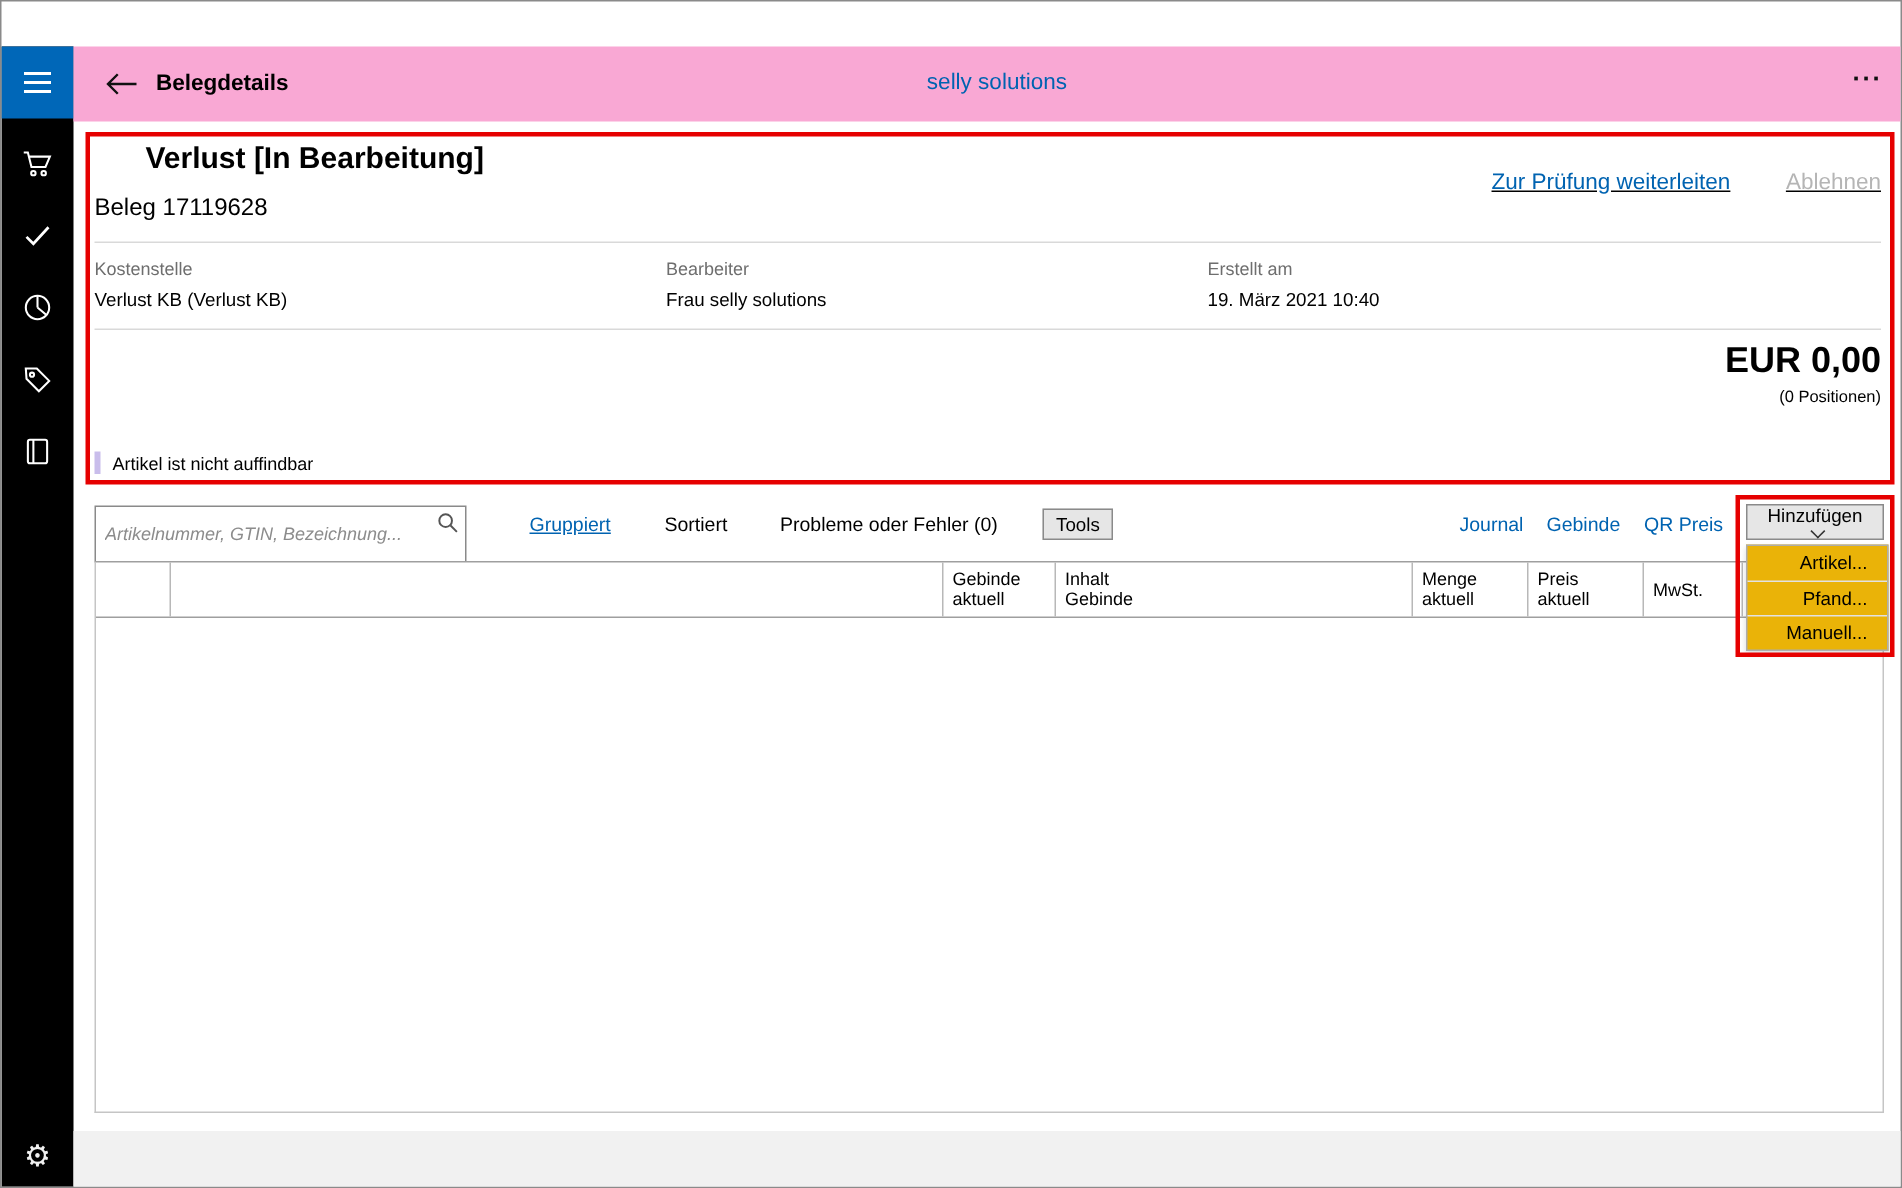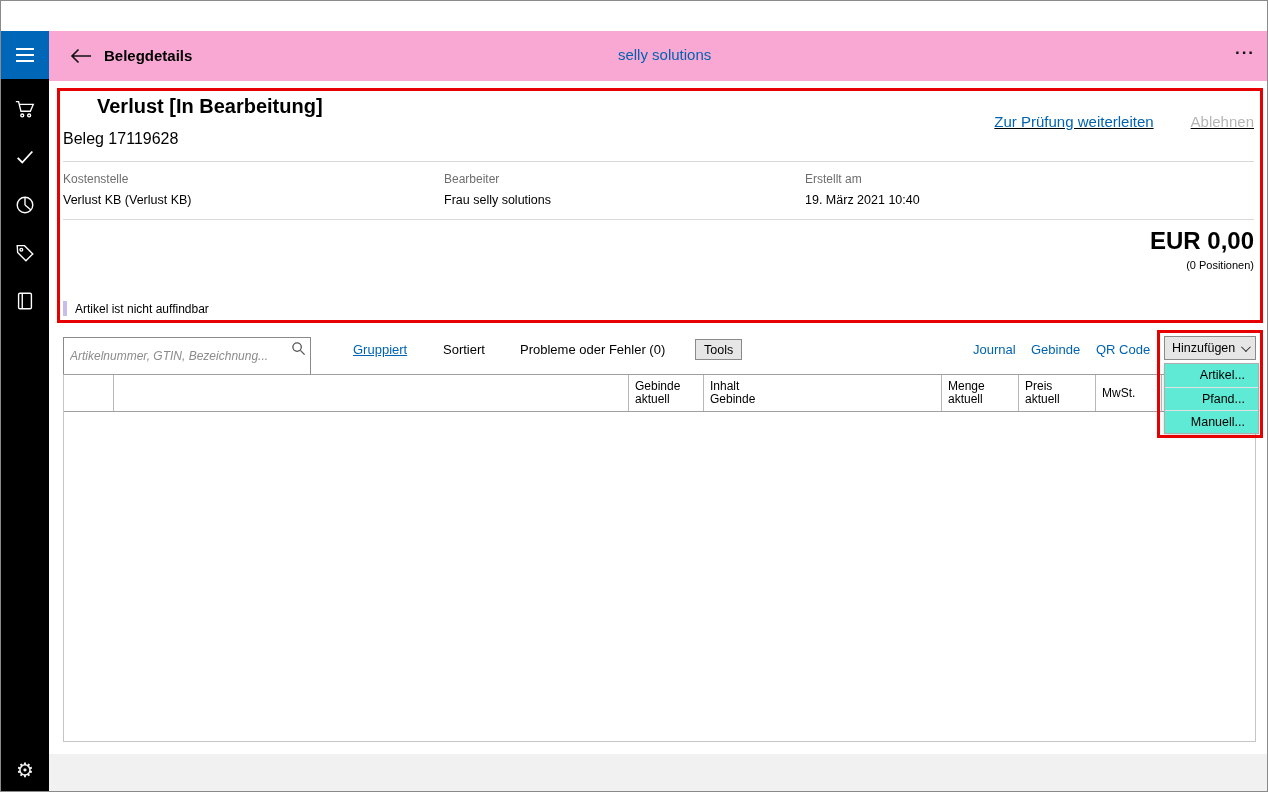--- a/index.html
+++ b/index.html
@@ -60,26 +60,26 @@
     padding:2px 26px 2px 6px; font-family:"Liberation Sans", sans-serif; outline:none; }
   .search-wrap input::placeholder { font-style:italic; color:#8c8c8c; }
   .search-icon { position:absolute; right:5px; top:4px; width:15px; height:15px; }
   .tb-link { position:absolute; top:341px; font-size:13px; cursor:pointer; }
   .blue { color:#0063b1; }
   .underlined { text-decoration:underline; }
   .tb-btn { position:absolute; background:#e6e6e6; border:1px solid #8a8a8a; font-size:12.5px;
     display:flex; align-items:center; cursor:pointer; }
   .tools-btn { left:694px; top:338px; height:21px; padding:0 8px; }
   .add-btn { left:1163px; top:335px; width:92px; height:24px; padding:0 7px;
-    justify-content:space-between; }
+    justify-content:space-between;flex-direction:column; }
   .chev { width:7px; height:7px; border-right:1.5px solid #333; border-bottom:1.5px solid #333;
     transform:rotate(45deg) translateY(-2px); }
 
   
-  .dropdown { position:absolute; left:1163px; top:362px; width:95px; background:#5eead4;
+  .dropdown { position:absolute; left:1163px; top:362px; width:95px; background:#eab308;
     border:1px solid #adadad; z-index:5; box-shadow:0 2px 4px rgba(0,0,0,0.15); }
   .dd-item { height:23px; line-height:22px; text-align:right; padding-right:13px;
     font-size:12.5px; cursor:pointer; }
   .dd-item + .dd-item { border-top:1px solid #e2e2e2; }
 
   
   .table { position:absolute; left:62px; top:373px; width:1193px; height:368px;
     border:1px solid #c5c5c5; border-top:1px solid #9f9f9f; background:#fff; }
   .thead { display:flex; height:37px; border-bottom:1px solid #9f9f9f; }
   .th { border-right:1px solid #b8b8b8; padding:3px 6px; font-size:12px; line-height:13px;
@@ -217,21 +217,21 @@
     </span>
   </div>
   <span class="tb-link blue underlined" style="left:352px">Gruppiert</span>
   <span class="tb-link" style="left:442px">Sortiert</span>
   <span class="tb-link" style="left:519px">Probleme oder Fehler (0)</span>
   <div class="tb-btn tools-btn">
     <span>Tools</span>
   </div>
   <span class="tb-link blue" style="left:972px">Journal</span>
   <span class="tb-link blue" style="left:1030px">Gebinde</span>
-  <span class="tb-link blue" style="left:1095px">QR Code</span>
+  <span class="tb-link blue" style="left:1095px">QR Preis</span>
   <div class="tb-btn add-btn">
     <span>Hinzufügen</span>
     <span class="chev"></span>
   </div>
 
   <div class="dropdown">
     <div class="dd-item">Artikel...</div>
     <div class="dd-item">Pfand...</div>
     <div class="dd-item">Manuell...</div>
   </div>

